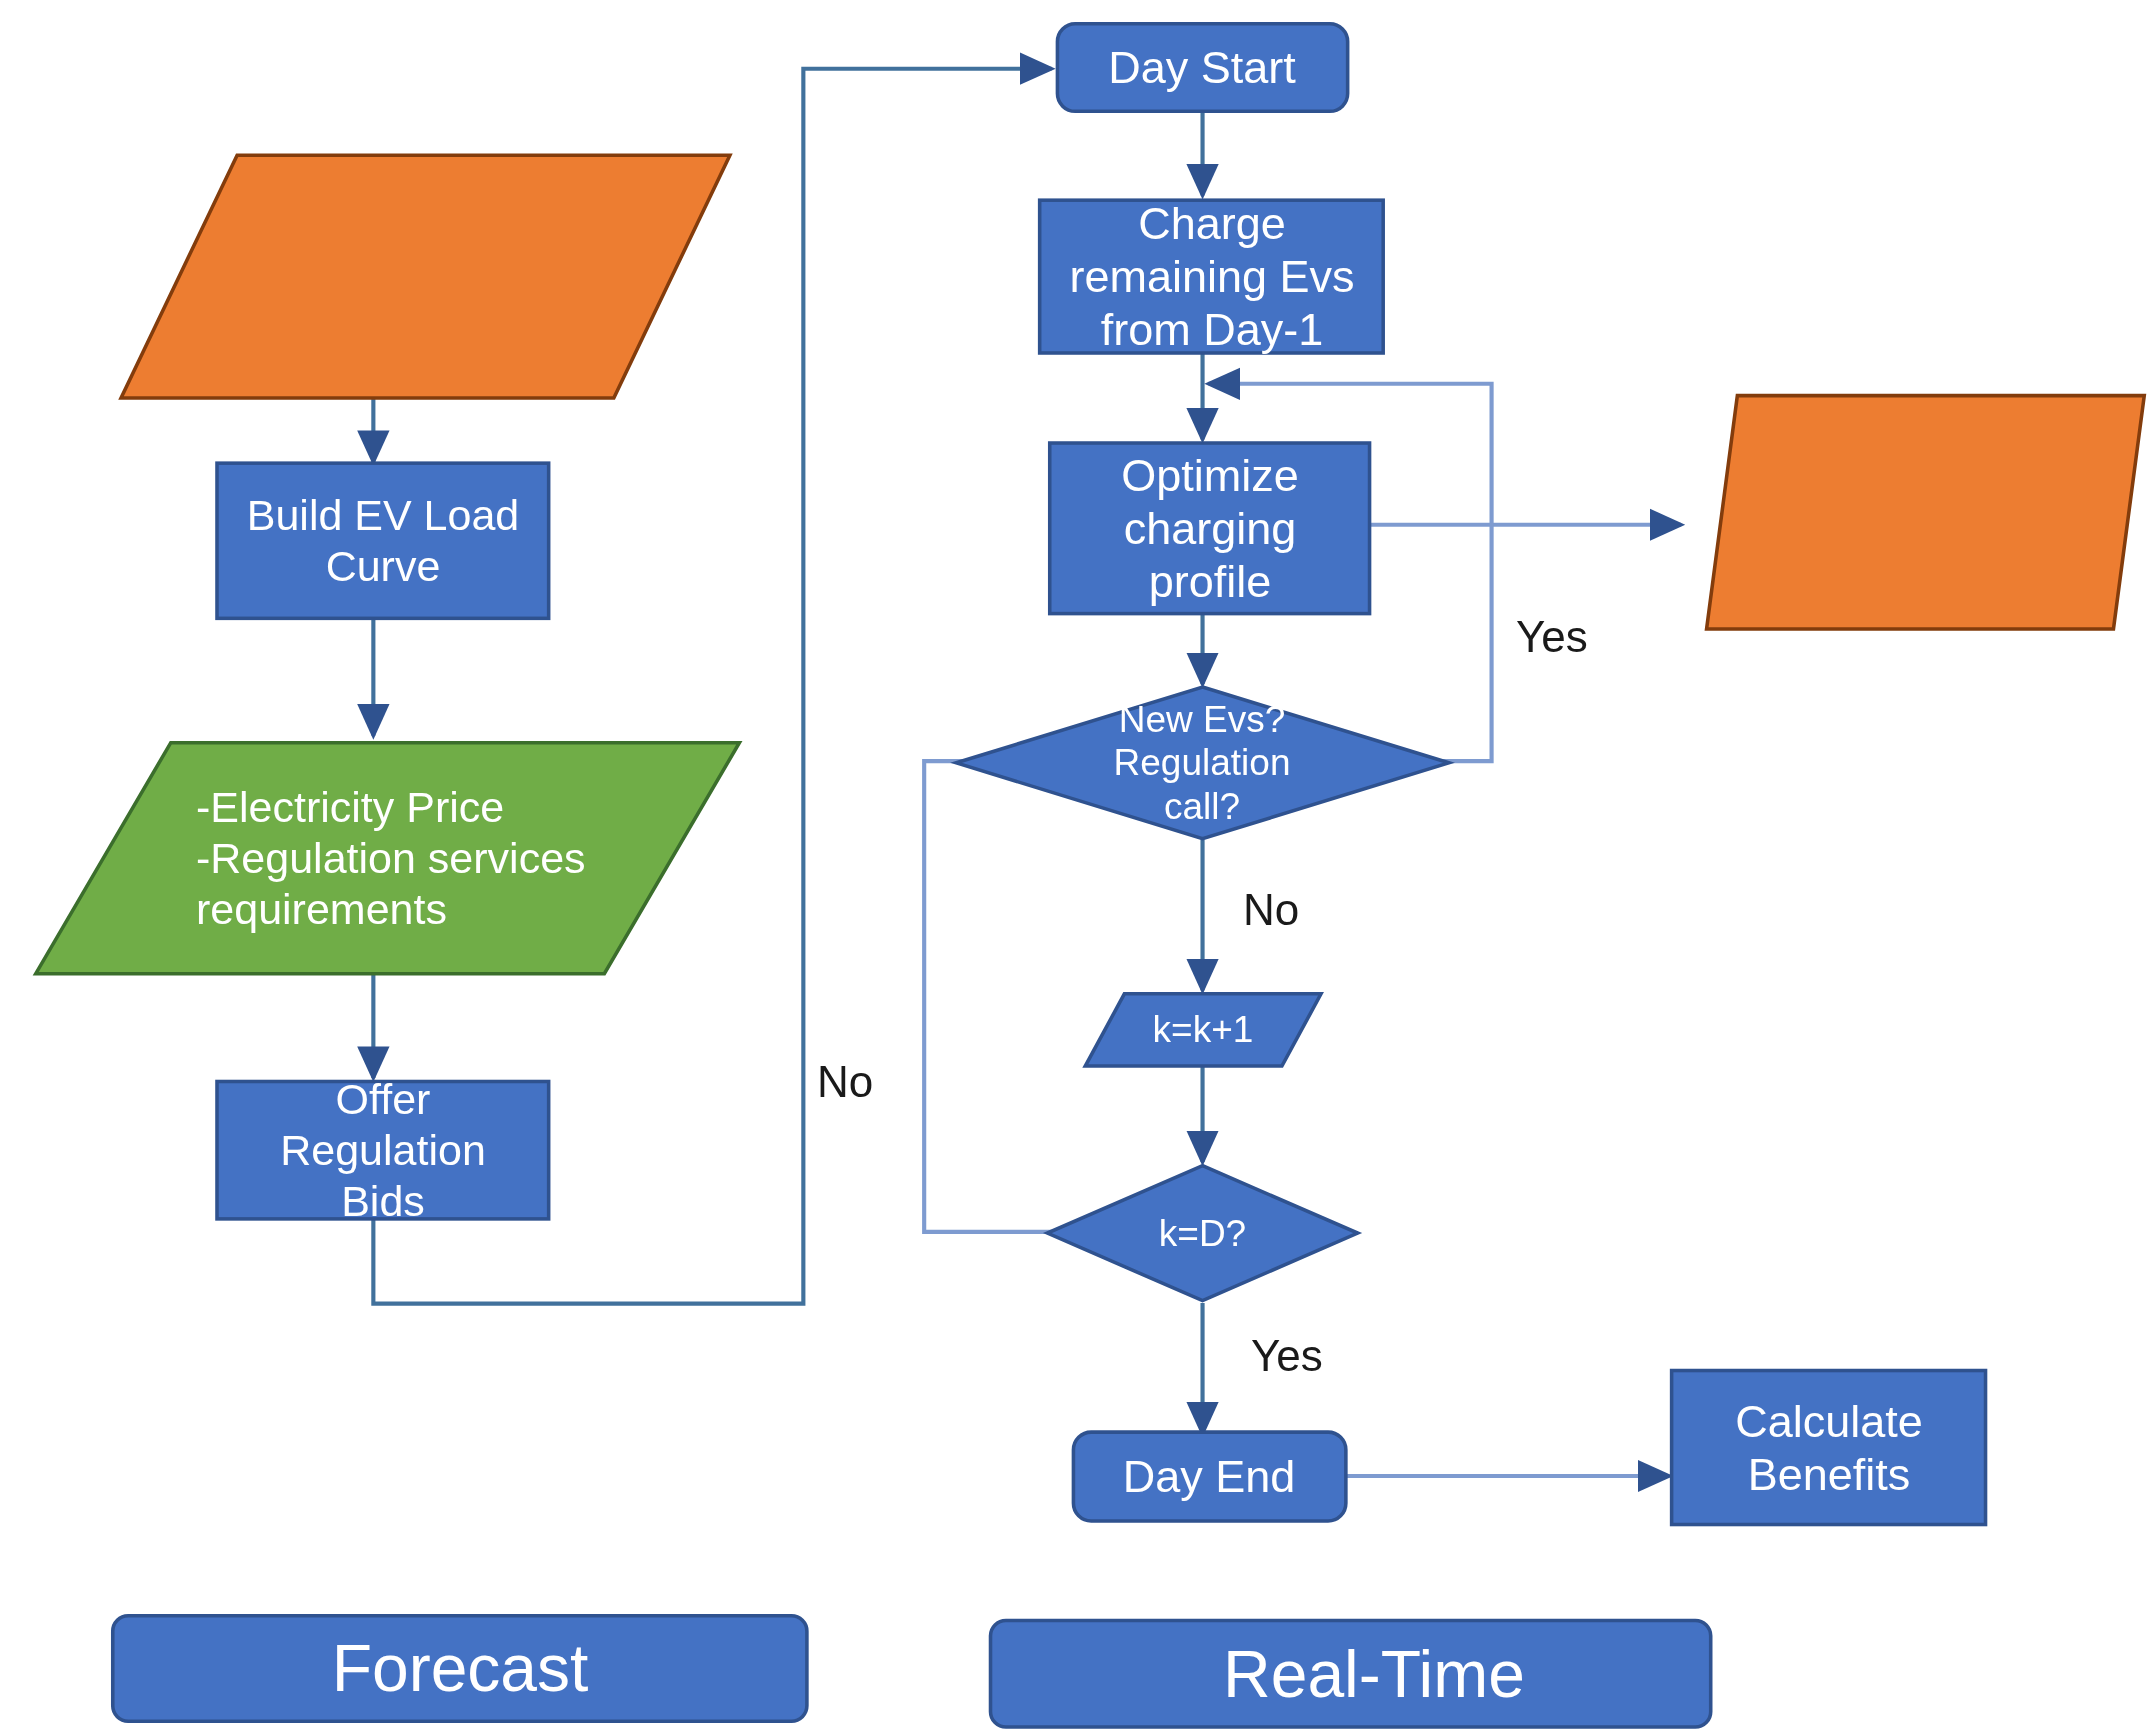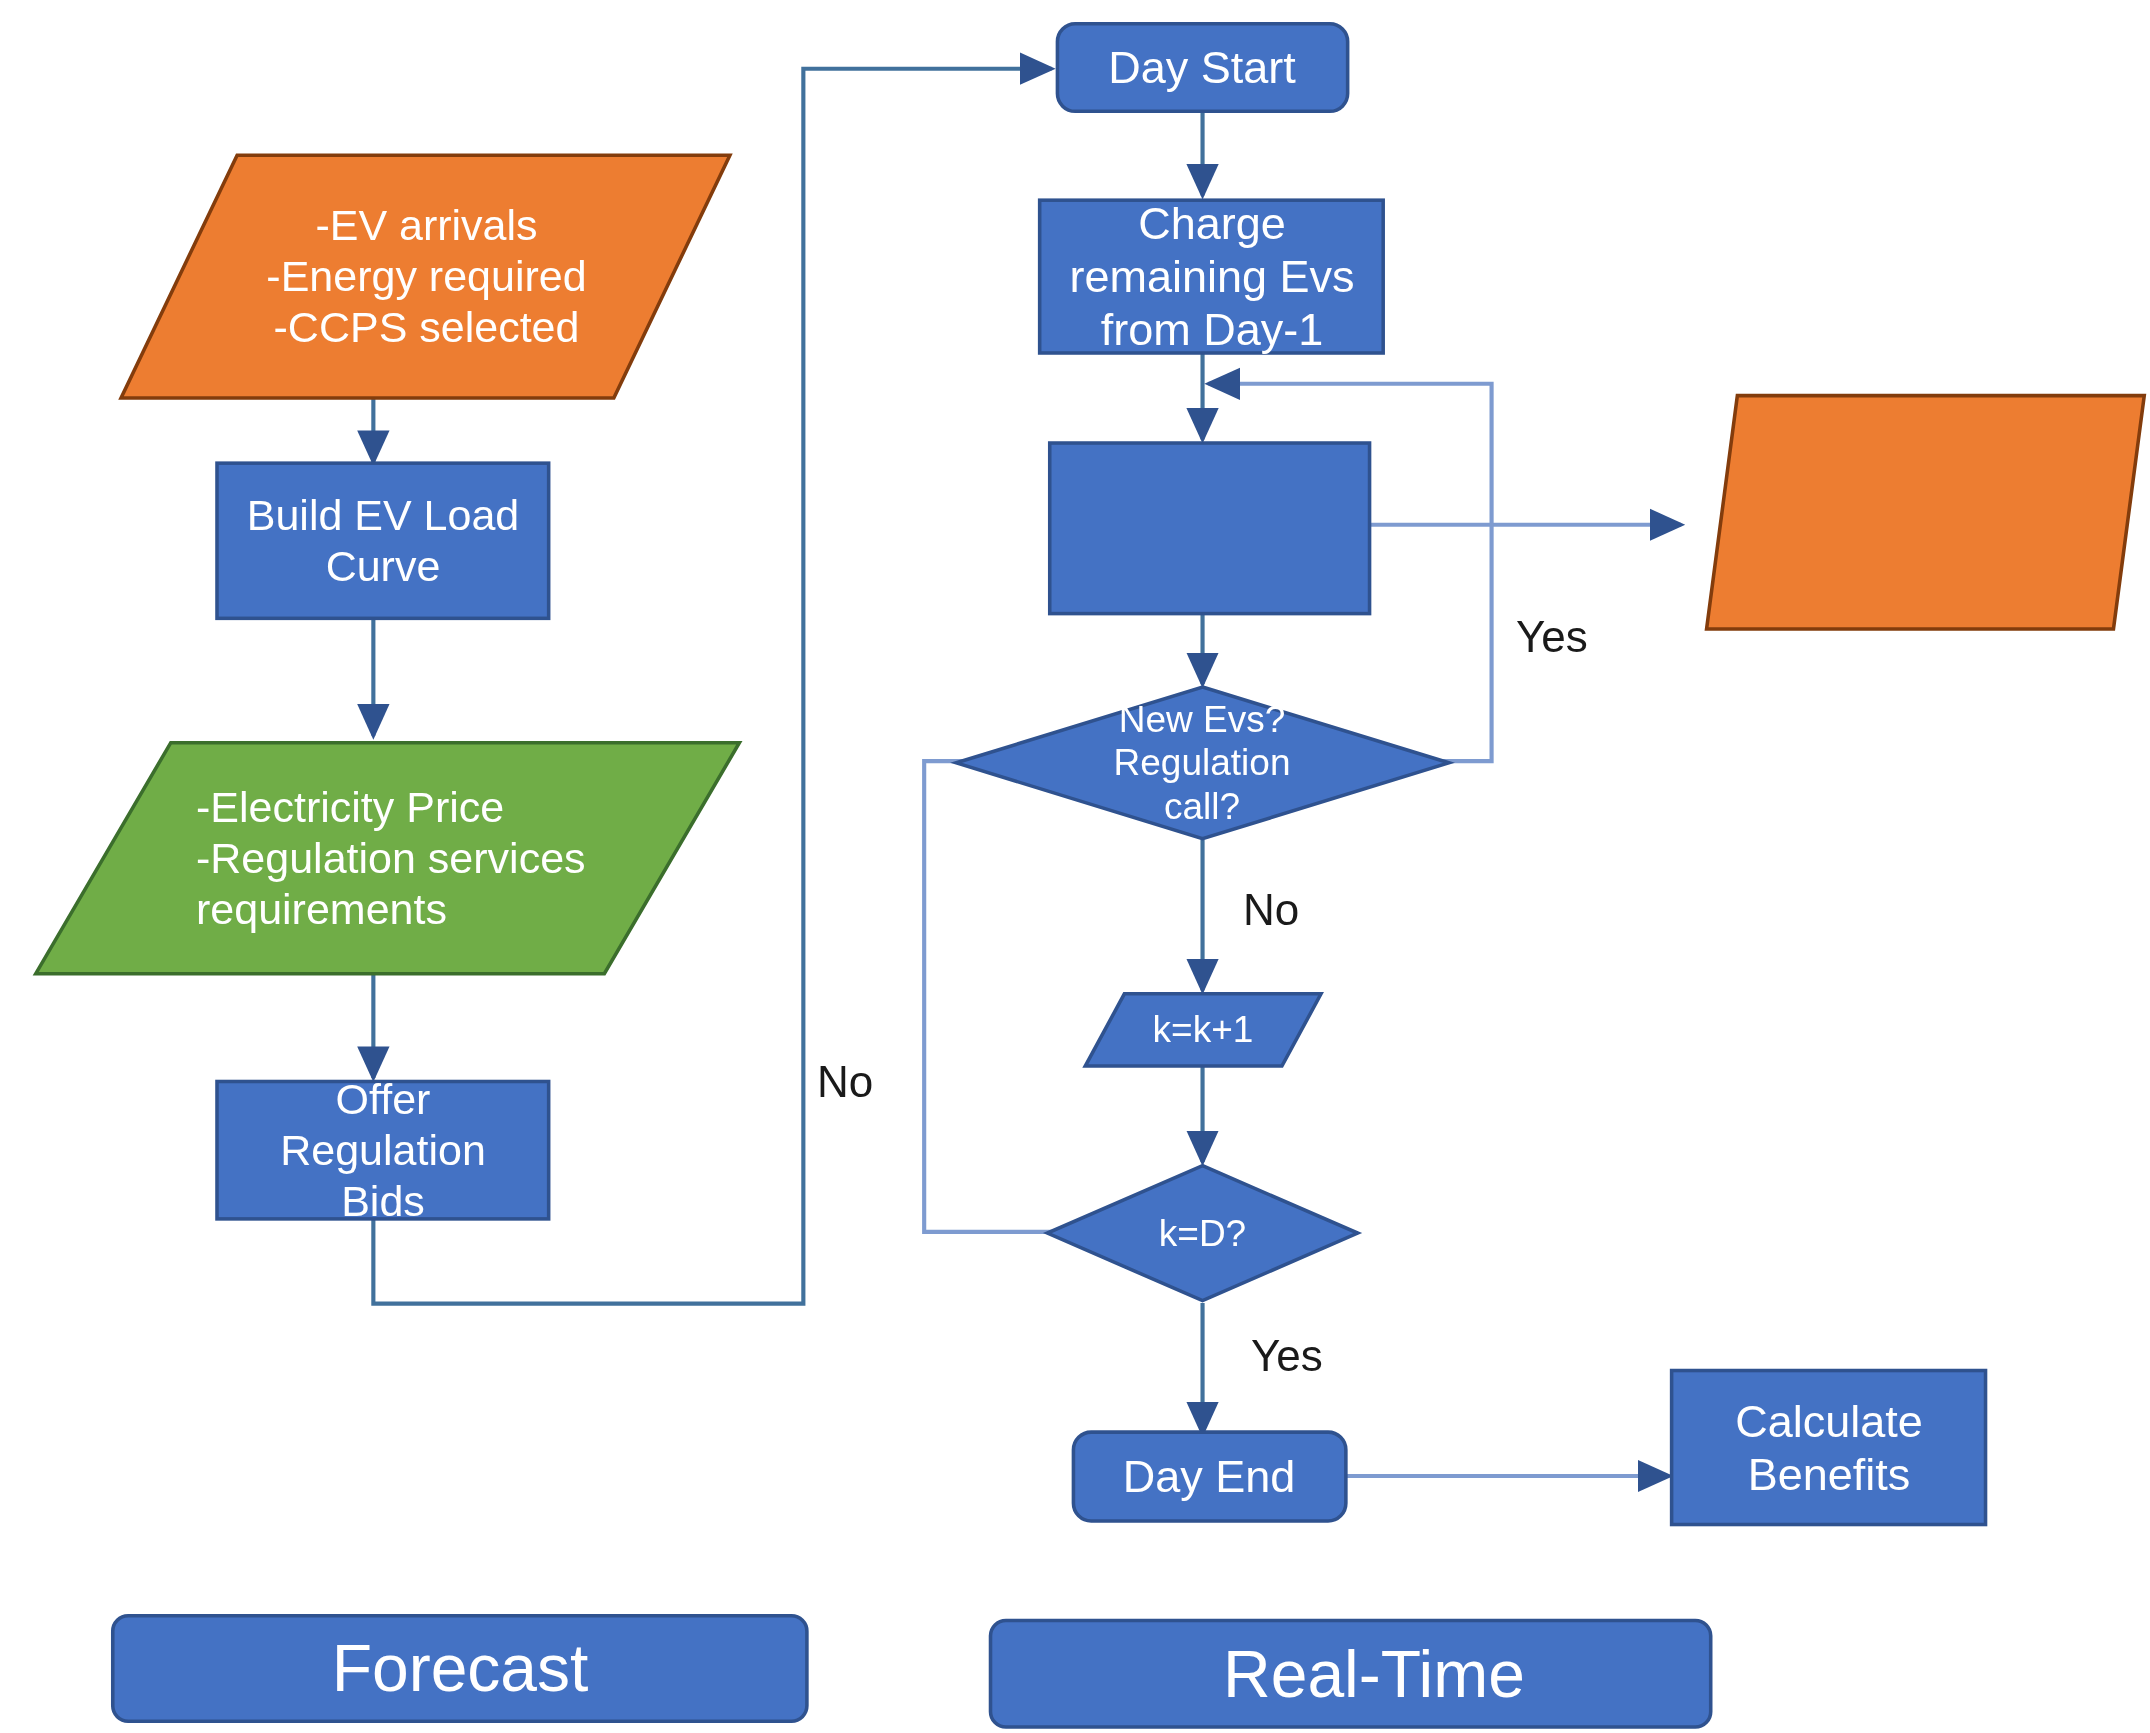--- a/index.html
+++ b/index.html
@@ -109,41 +109,41 @@
 
     <rect x="1812" y="2418" width="460" height="150" rx="30" ry="30" fill="#4472C4" stroke="#2F528F" stroke-width="6"></rect>
 
     <rect x="2822" y="2314" width="530" height="260" fill="#4472C4" stroke="#2F528F" stroke-width="6"></rect>
 
     <rect x="190" y="2728" width="1172" height="178" rx="26" ry="26" fill="#4472C4" stroke="#2F528F" stroke-width="6"></rect>
 
     <rect x="1672" y="2736" width="1216" height="180" rx="26" ry="26" fill="#4472C4" stroke="#2F528F" stroke-width="6"></rect>
   </svg>
 
-  <div class="node-label f72" style="left:237px;top:155px;width:379px;height:243px;">-EV arrivals
--Energy required
--CCPS selected</div>
 
   <div class="node-label f72" style="left:217px;top:463px;width:332px;height:155px;">Build EV Load
 Curve</div>
 
   <div class="node-label f72" style="left:171px;top:743px;width:415px;height:231px;text-align:left;justify-content:flex-start;padding-left:25px;box-sizing:border-box;">-Electricity Price
 -Regulation services
 requirements</div>
 
   <div class="node-label f72" style="left:217px;top:1082px;width:332px;height:137px;">Offer
 Regulation
 Bids</div>
 
   <div class="node-label f66" style="left:1057px;top:24px;width:290px;height:88px;">Day Start</div>
 
   <div class="node-label f66" style="left:1040px;top:200px;width:344px;height:153px;">Charge
 remaining Evs
 from Day-1</div>
 
+  <div class="node-label f66" style="left:1050px;top:443px;width:320px;height:171px;">Optimize
+charging
+profile</div>
 
 
   <div class="node-label f62" style="left:1060px;top:687px;width:284px;height:152px;">New Evs?
 Regulation
 call?</div>
 
   <div class="node-label f62" style="left:1085px;top:994px;width:236px;height:72px;">k=k+1</div>
 
   <div class="node-label f62" style="left:1084px;top:1166px;width:237px;height:135px;">k=D?</div>
 

